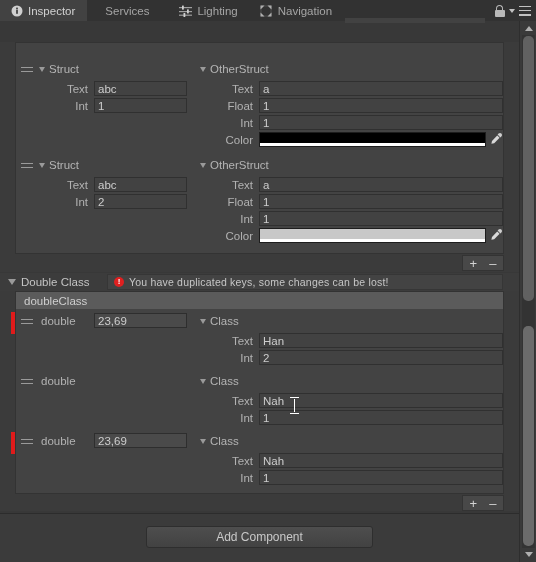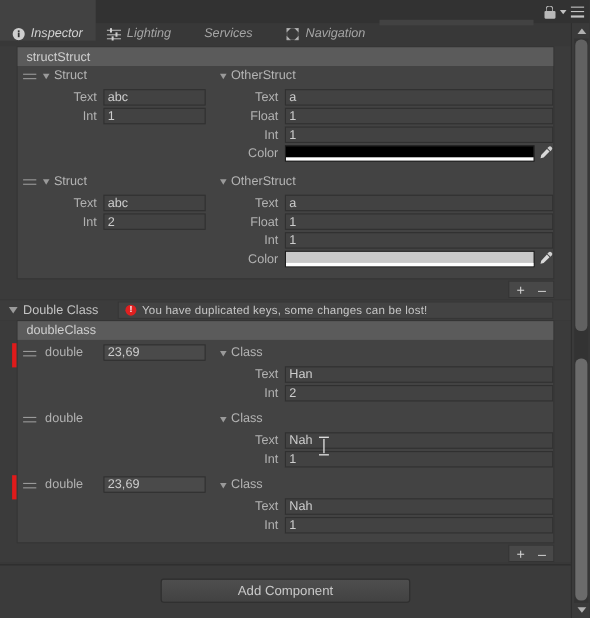--- a/index.html
+++ b/index.html
@@ -14,23 +14,23 @@
   }
   #root { position: relative; width: 536px; height: 562px; background: #383838; }
 
   
   .tabbar {
     position: absolute; top: 0; left: 0; width: 536px; height: 21px;
     background: #323232;
     display: flex; align-items: stretch;
   }
   .tab {
-    display: flex; align-items: flex-end; gap: 5px;
-    padding: 16px 12px 0 10px; height: 21px;
-    color: #a5a5a5; font-size: 11.5px; white-space: nowrap; font-style: italic;
+    display: flex; align-items: center; gap: 5px;
+    padding: 0 12px 0 10px; height: 21px;
+    color: #a5a5a5; font-size: 11.5px; white-space: nowrap;
   }
   .tab.active { background: #424242; color: #d2d2d2; }
   .tab .ico { display: inline-flex; width: 13px; height: 13px; align-items: center; justify-content: center; }
   .tabspacer { flex: 1 1 auto; }
   .tabicons { display: flex; align-items: center; gap: 4px; padding-right: 5px; }
 
   
   .comp-header {
     position: absolute; left: 0; width: 519px; height: 18px;
     background: #3c3c3c;
@@ -154,37 +154,37 @@
   <div class="tabbar">
     <div class="tab active">
       <span class="ico">
         <svg width="12" height="12" viewBox="0 0 12 12">
             <circle cx="6" cy="6" r="5.5" fill="#cfcfcf"></circle>
             <rect x="5.2" y="4.6" width="1.6" height="4.2" fill="#323232"></rect>
             <rect x="5.2" y="2.6" width="1.6" height="1.5" fill="#323232"></rect>
           </svg>
       </span>
       <span>Inspector</span>
+    </div>
+    <div class="tab" style="padding-left:18px;padding-right:20px;">
+      <span>Services</span>
     </div>
     <div class="tab">
       <span class="ico">
         <svg width="13" height="12" viewBox="0 0 13 12">
           <rect x="0" y="2" width="13" height="1.2" fill="#9f9f9f"></rect>
           <rect x="0" y="6" width="13" height="1.2" fill="#9f9f9f"></rect>
           <rect x="0" y="9.6" width="13" height="1.2" fill="#9f9f9f"></rect>
           <rect x="3" y="0.6" width="1.8" height="4" fill="#cfcfcf"></rect>
           <rect x="8" y="4.4" width="1.8" height="4" fill="#cfcfcf"></rect>
           <rect x="4.5" y="8" width="1.8" height="4" fill="#cfcfcf"></rect>
         </svg>
       </span>
       <span>Lighting</span>
     </div>
-    <div class="tab" style="padding-left:18px;padding-right:20px;">
-      <span>Services</span>
-    </div>
     <div class="tab">
       <span class="ico">
         <svg width="12" height="12" viewBox="0 0 12 12">
           <path d="M0.5 0.5 L4.5 0.5 L0.5 4.5 Z" fill="#b9b9b9"></path>
           <path d="M11.5 0.5 L11.5 4.5 L7.5 0.5 Z" fill="#b9b9b9"></path>
           <path d="M0.5 11.5 L0.5 7.5 L4.5 11.5 Z" fill="#b9b9b9"></path>
           <path d="M11.5 11.5 L7.5 11.5 L11.5 7.5 Z" fill="#b9b9b9"></path>
           <rect x="1" y="1" width="10" height="10" fill="none" stroke="#8d8d8d" stroke-width="0.8" opacity="0.4"></rect>
         </svg>
       </span>
@@ -203,21 +203,20 @@
           <i></i>
         </span>
     </div>
   </div>
   <div class="top-tab-notch"></div>
 
 
   <div class="panel" style="top:42px; height:230px;">
 
     <div class="listbox" style="left:15px; top:0px; width:489px; height:212px;"></div>
-    <div class="list-title" style="left:16px; top:1px; width:487px;">structStruct</div>
 
     <div class="drag-handle" style="left:21px; top:25px;">
         <i></i>
         <i></i>
       </div>
     <div class="node" style="left:39px; top:21px;">
       <span class="foldout sm"></span>
       <span>Struct</span>
     </div>
     <div class="flabel" style="left:20px; top:41px; width:68px;">Text</div>

